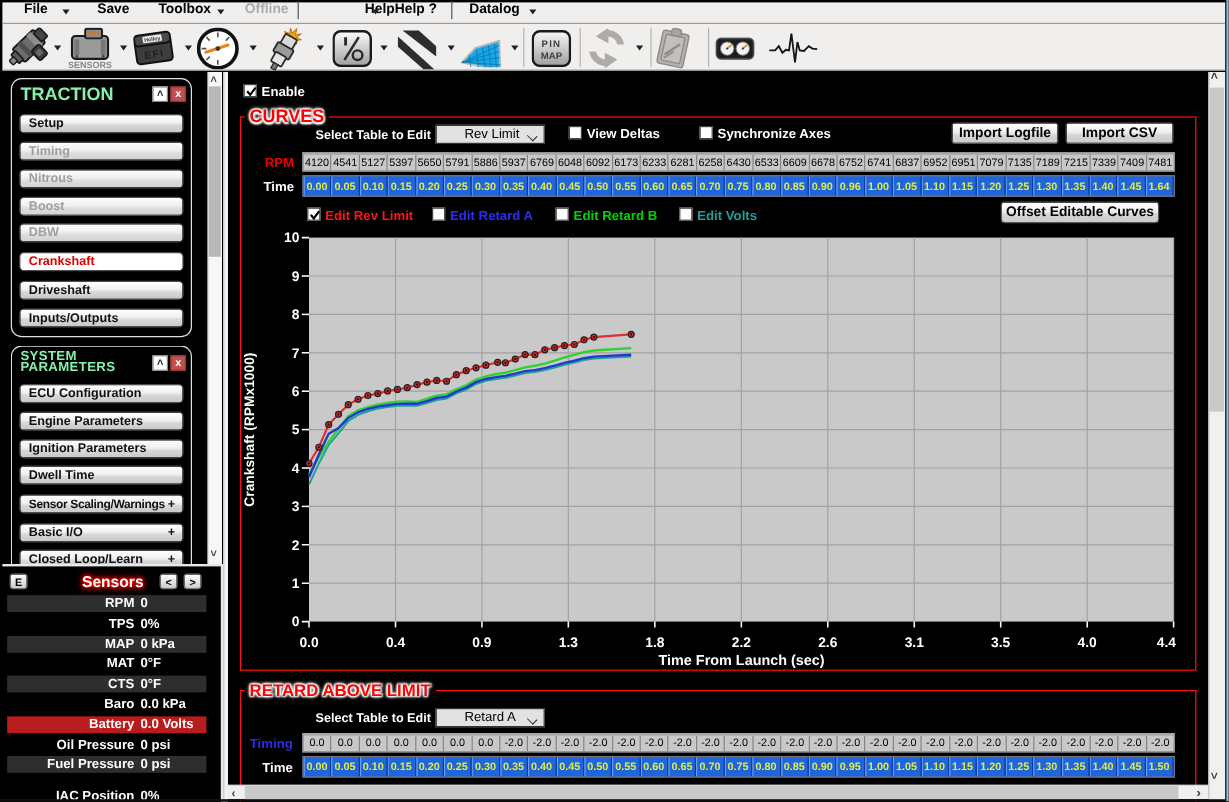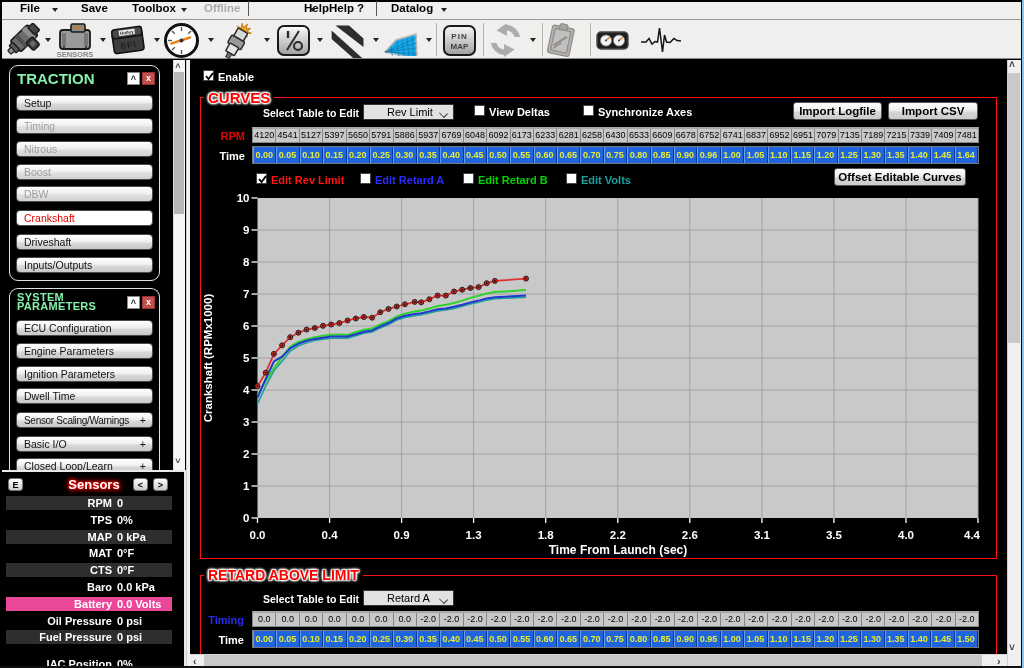--- a/index.html
+++ b/index.html
@@ -12,21 +12,21 @@
 .tsep{position:absolute;top:23px;width:1px;height:33px;background:#b5b3b0;}
 .splitter{left:186px;top:59.5px;width:3.5px;height:608px;background:#f2f1f0;border-left:1px solid #cfcfcf;}
 .rightedge{left:1021.5px;top:0;width:2.5px;height:668px;background:#86c8ea;}
 .botedge{left:0;top:666px;width:1024px;height:2px;background:#111;}
 
 .panel{position:absolute;left:9px;width:151px;border:1px solid #e0e0e0;border-radius:9px;background:#000;}
 .ptitle{position:absolute;left:7px;color:#86efac;font-weight:bold;}
 .pbtn{position:absolute;width:13px;height:13px;border:1px solid #888;font-size:9px;font-weight:bold;text-align:center;line-height:11px;}
 .pbtn.up{background:#fff;color:#222;}
 .pbtn.cl{background:#c0504d;color:#fff;border-color:#933;}
-.sbtn{position:absolute;left:6px;width:137px;height:16px;border:1px solid #4a4a4a;border-radius:4px;background:linear-gradient(#ffffff,#f0f0f0 45%,#d8d8d8 60%,#c8c8c8);box-shadow:0 1px 1px #000,inset 0 1px 0 #fff;font-size:10.5px;font-weight:normal;color:#111;line-height:14px;padding-left:7px;white-space:nowrap;}
+.sbtn{position:absolute;left:6px;width:137px;height:16px;border:1px solid #4a4a4a;border-radius:4px;background:linear-gradient(#ffffff,#f0f0f0 45%,#d8d8d8 60%,#c8c8c8);box-shadow:0 1px 1px #000,inset 0 1px 0 #fff;font-size:10.5px;font-weight:bold;color:#111;line-height:14px;padding-left:7px;white-space:nowrap;}
 .sbtn.dis{color:#9f9f9f;background:linear-gradient(#fdfdfd,#f0f0f0 45%,#dedede 60%,#d2d2d2);}
 .sbtn.act{background:#fff;color:#e00000;}
 .sbtn .plus{position:absolute;right:6px;top:0;color:#111;}
 .sscroll{left:172.5px;top:60px;width:12.5px;height:410px;background:#f6f6f6;border-left:1px solid #ddd;}
 .sthumb{position:absolute;left:1px;width:10.5px;background:#b7b7b7;}
 .sarr{position:absolute;left:0;width:12px;text-align:center;font-size:9px;color:#444;font-weight:bold;}
 
 .sensors{left:2px;top:470px;width:184px;height:198px;background:#000;border-top:2px solid #e8e8e8;border-right:2px solid #e8e8e8;}
 .srow{position:absolute;left:4px;width:166px;height:14px;font-size:11px;font-weight:bold;color:#fff;}
 .srow .lab{position:absolute;right:60px;top:1px;white-space:nowrap;}
@@ -256,21 +256,21 @@
       <span class="val">0°F</span>
     </div>
     <div class="srow" style="top:91.2px;background:#2e2e2e;">
       <span class="lab">CTS</span>
       <span class="val">0°F</span>
     </div>
     <div class="srow" style="top:108.0px;">
       <span class="lab">Baro</span>
       <span class="val">0.0 kPa</span>
     </div>
-    <div class="srow" style="top:124.8px;background:#ec4899;">
+    <div class="srow" style="top:124.8px;background:#b91c1c;">
       <span class="lab">Battery</span>
       <span class="val">0.0 Volts</span>
     </div>
     <div class="srow" style="top:141.6px;">
       <span class="lab">Oil Pressure</span>
       <span class="val">0 psi</span>
     </div>
     <div class="srow" style="top:158.4px;background:#2e2e2e;">
       <span class="lab">Fuel Pressure</span>
       <span class="val">0 psi</span>

